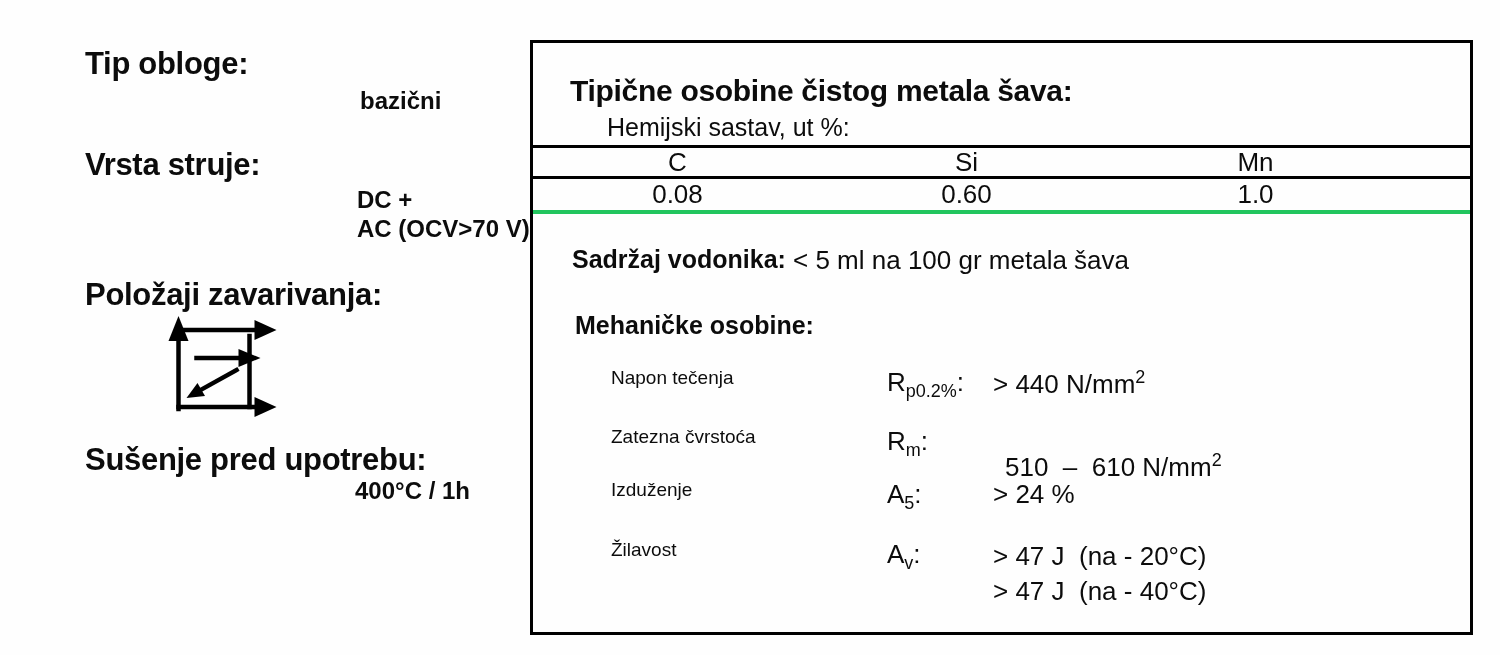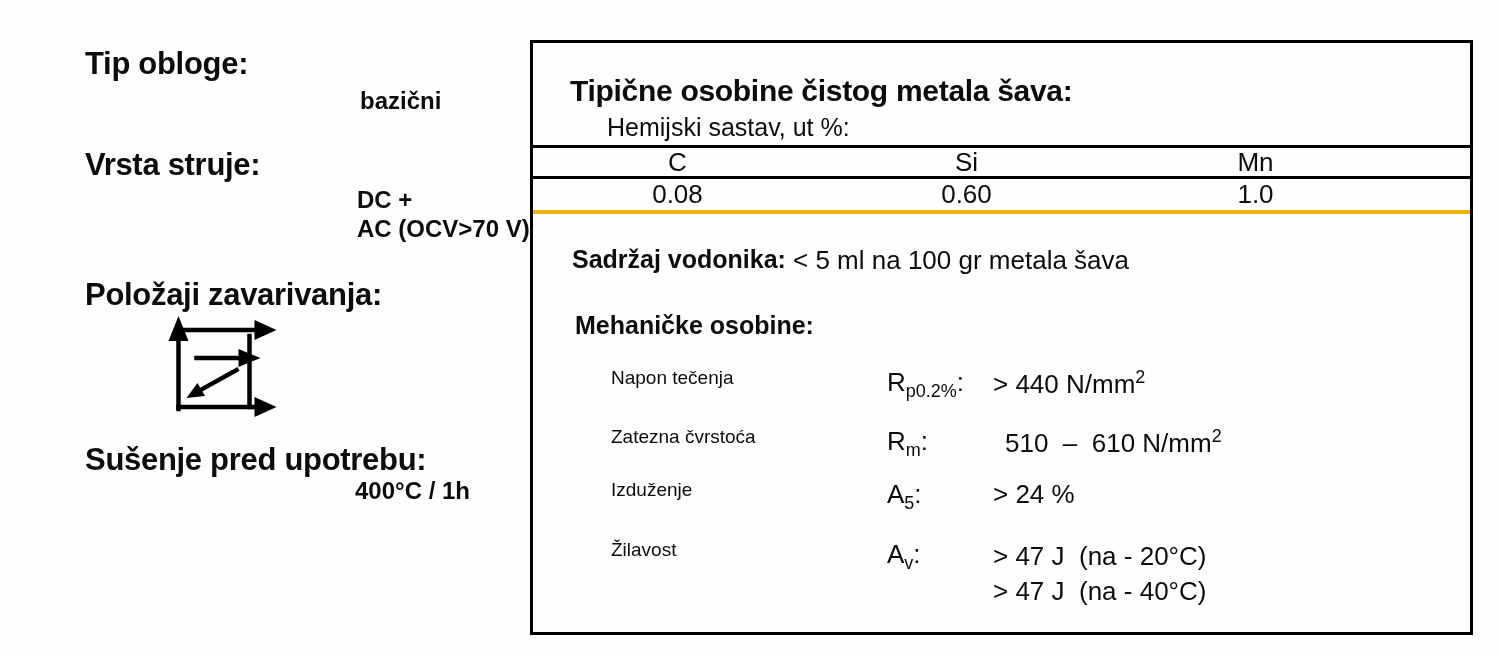--- a/index.html
+++ b/index.html
@@ -48,21 +48,21 @@
     margin-left:19px;
   }
   .chem-table{
     position:absolute;left:0;right:0;top:102px;
   }
   .chem-row{
     display:flex;
     border-top:3px solid #000;
     padding-right:70px;
   }
-  .chem-row.chem-vals{border-bottom:4px solid #eab308;}
+  .chem-row.chem-vals{border-bottom:4px solid #22c55e;}
   .chem-cell{
     flex:1;
     text-align:center;
     font-size:26px;
     height:28px;line-height:28px;
   }
   .chem-vals .chem-cell{height:31px;line-height:31px;}
 
   .hyd-row{position:absolute;left:0;right:0;top:202px;height:34px;}
   .b-label{
@@ -77,21 +77,21 @@
     position:absolute;left:42px;top:268px;
     font-size:25px;font-weight:bold;white-space:nowrap;
   }
   .mrow{position:absolute;left:0;right:0;height:40px;}
   .m-name{position:absolute;left:78px;font-size:19px;white-space:nowrap;}
   .m-sym{position:absolute;left:307px;font-size:26px;white-space:nowrap;margin-left:47px;}
   .m-sym sub{font-size:18px;}
   .m-val{position:absolute;left:460px;font-size:26px;}
   .m-val .pre{white-space:pre;}
   .m-val sup{font-size:18px;}
-  .m-val.indent{padding-left:12px;}
+  .m-val.indent{padding-left:12px;margin-top:24px;}
   .m-val .vline{white-space:pre;line-height:35px;}
 </style>
 </head>
 <body>
 
 <div class="page">
 
   <section>
     <div class="llabel" style="left:85px;top:46px">Tip obloge:</div>
     <div class="lvalue" style="left:313px;top:87px">bazični</div>

